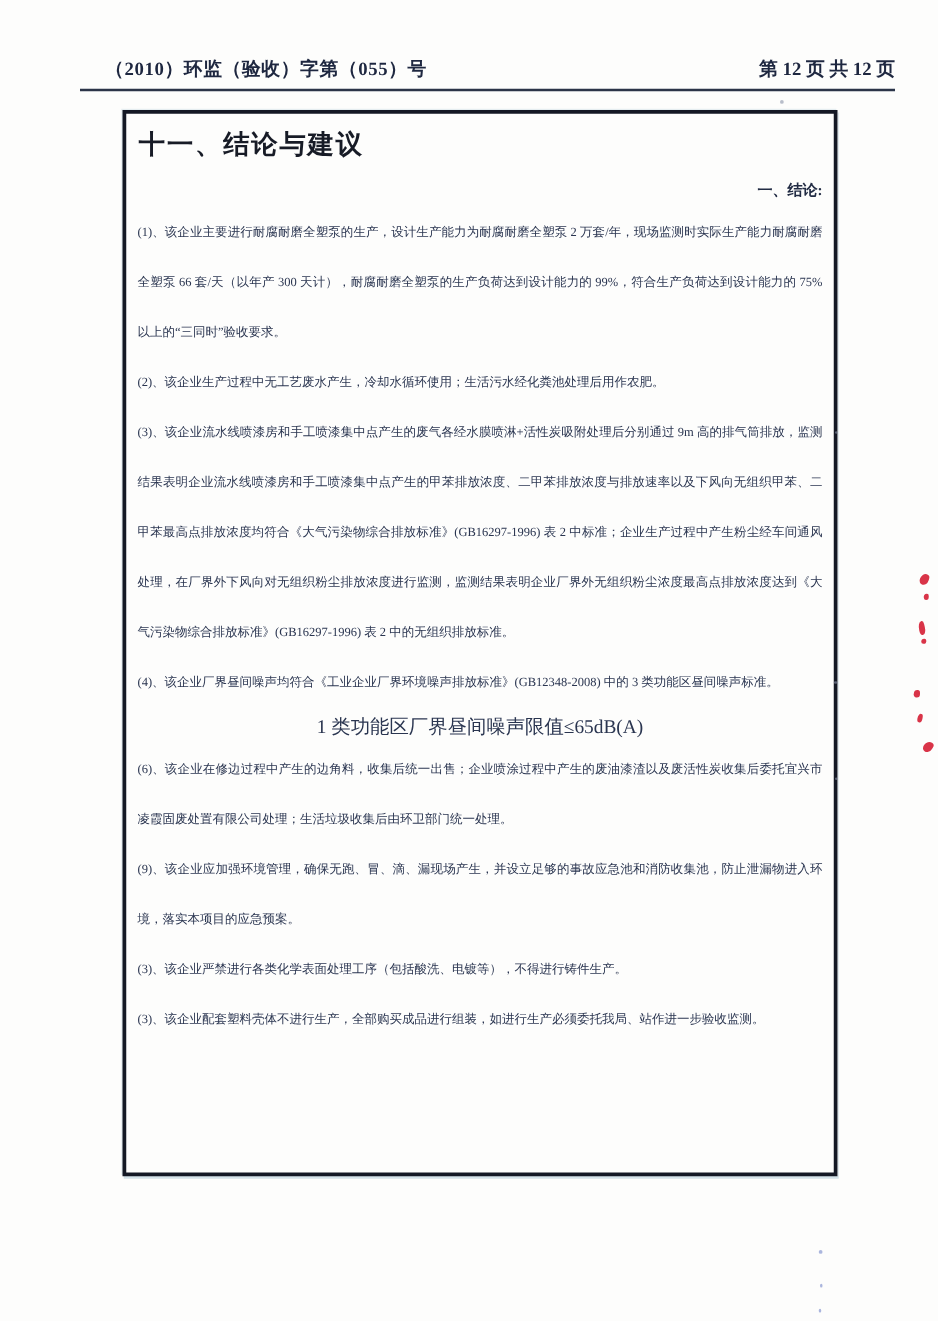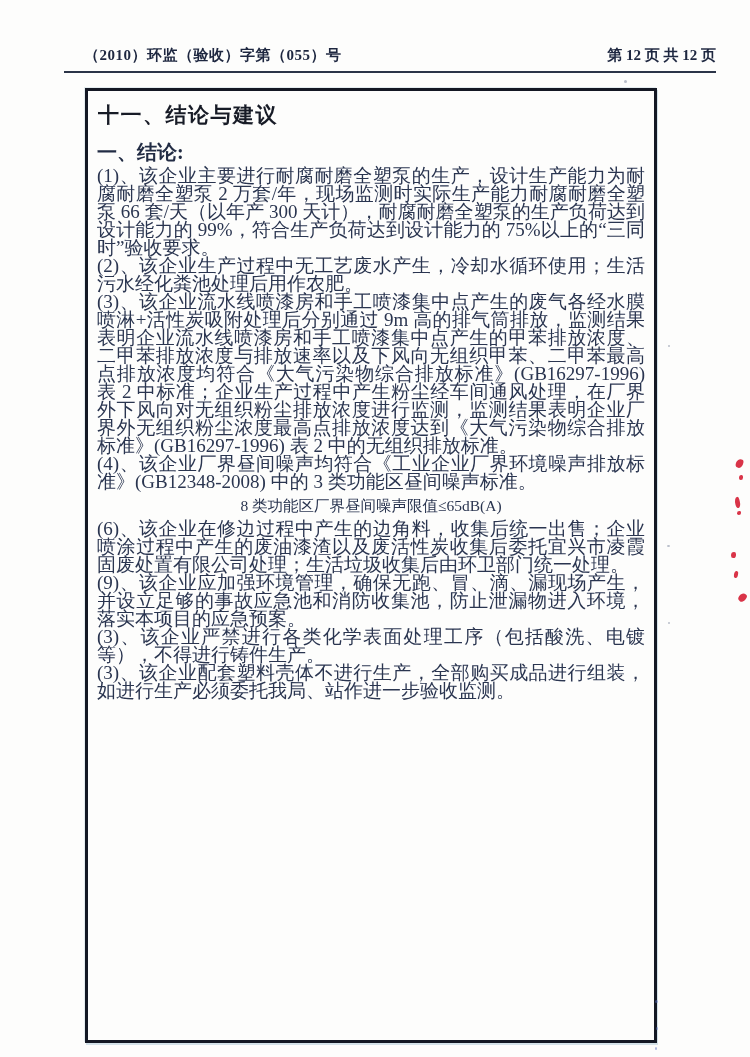--- a/index.html
+++ b/index.html
@@ -18,37 +18,37 @@
   .header-right {
     position:absolute; right:34px; top:46px;
     font-size:15px; font-weight:bold; color:var(--heading_ink,#1e2740);
     white-space:nowrap;
   }
   .header-rule {
     position:absolute; left:64px; top:71px; width:652px; height:2px;
     background:var(--rule,#2b3448);
   }
   .content-box {
-    position:absolute; left:85px; top:88px; width:572px; height:955px;
+    position:absolute; left:98px; top:88px; width:572px; height:853px;
     box-sizing:border-box;
     border:3px solid var(--border,#141824);
     box-shadow:1px 2px 0 rgba(120,165,190,0.30), -1px -1px 0 rgba(120,165,190,0.18);
     padding:6px 9px 0 9px;
     overflow:hidden;
   }
   .doc-title {
     font-size:21px; font-weight:bold; color:#171b26;
     margin:4px 0 9px 1px; letter-spacing:1.5px;
   }
   .sec-heading {
-    font-size:20px; font-weight:bold; color:#222c44;
-    line-height:29px; margin:0;
+    font-size:12px; font-weight:bold; color:#222c44;
+    line-height:29px; margin:0;text-align:right;
   }
   .para {
-    font-size:19px; line-height:18px; margin:0;
+    font-size:10px; line-height:40px; margin:0;
     text-align:justify; color:var(--ink,#2a3550);
   }
   .centered-line {
     font-size:15.5px; line-height:29px; margin:0;
     text-align:center; color:var(--ink,#2a3550);
   }
   .marks-layer { position:absolute; inset:0; pointer-events:none; }
   .rm {
     position:absolute; background:var(--stamp_red,#d93448);
     border-radius:62% 38% 55% 45%;
@@ -64,21 +64,21 @@
 <div class="header-rule"></div>
 
 <div class="content-box">
   <div class="doc-title">十一、结论与建议</div>
 
   <p class="sec-heading">一、结论:</p>
   <p class="para">(1)、该企业主要进行耐腐耐磨全塑泵的生产，设计生产能力为耐腐耐磨全塑泵 2 万套/年，现场监测时实际生产能力耐腐耐磨全塑泵 66 套/天（以年产 300 天计），耐腐耐磨全塑泵的生产负荷达到设计能力的 99%，符合生产负荷达到设计能力的 75%以上的“三同时”验收要求。</p>
   <p class="para">(2)、该企业生产过程中无工艺废水产生，冷却水循环使用；生活污水经化粪池处理后用作农肥。</p>
   <p class="para">(3)、该企业流水线喷漆房和手工喷漆集中点产生的废气各经水膜喷淋+活性炭吸附处理后分别通过 9m 高的排气筒排放，监测结果表明企业流水线喷漆房和手工喷漆集中点产生的甲苯排放浓度、二甲苯排放浓度与排放速率以及下风向无组织甲苯、二甲苯最高点排放浓度均符合《大气污染物综合排放标准》(GB16297-1996) 表 2 中标准；企业生产过程中产生粉尘经车间通风处理，在厂界外下风向对无组织粉尘排放浓度进行监测，监测结果表明企业厂界外无组织粉尘浓度最高点排放浓度达到《大气污染物综合排放标准》(GB16297-1996) 表 2 中的无组织排放标准。</p>
   <p class="para">(4)、该企业厂界昼间噪声均符合《工业企业厂界环境噪声排放标准》(GB12348-2008) 中的 3 类功能区昼间噪声标准。</p>
-  <p class="centered-line">8 类功能区厂界昼间噪声限值≤65dB(A)</p>
+  <p class="centered-line">1 类功能区厂界昼间噪声限值≤65dB(A)</p>
   <p class="para">(6)、该企业在修边过程中产生的边角料，收集后统一出售；企业喷涂过程中产生的废油漆渣以及废活性炭收集后委托宜兴市凌霞固废处置有限公司处理；生活垃圾收集后由环卫部门统一处理。</p>
 
   <p class="para">(9)、该企业应加强环境管理，确保无跑、冒、滴、漏现场产生，并设立足够的事故应急池和消防收集池，防止泄漏物进入环境，落实本项目的应急预案。</p>
   <p class="para">(3)、该企业严禁进行各类化学表面处理工序（包括酸洗、电镀等），不得进行铸件生产。</p>
   <p class="para">(3)、该企业配套塑料壳体不进行生产，全部购买成品进行组装，如进行生产必须委托我局、站作进一步验收监测。</p>
 </div>
 
 <div class="marks-layer">
   <span class="rm" style="left:736px;top:459px;width:7px;height:9px;transform:rotate(18deg)"></span>
   <span class="rm" style="left:739px;top:475px;width:4px;height:5px"></span>

